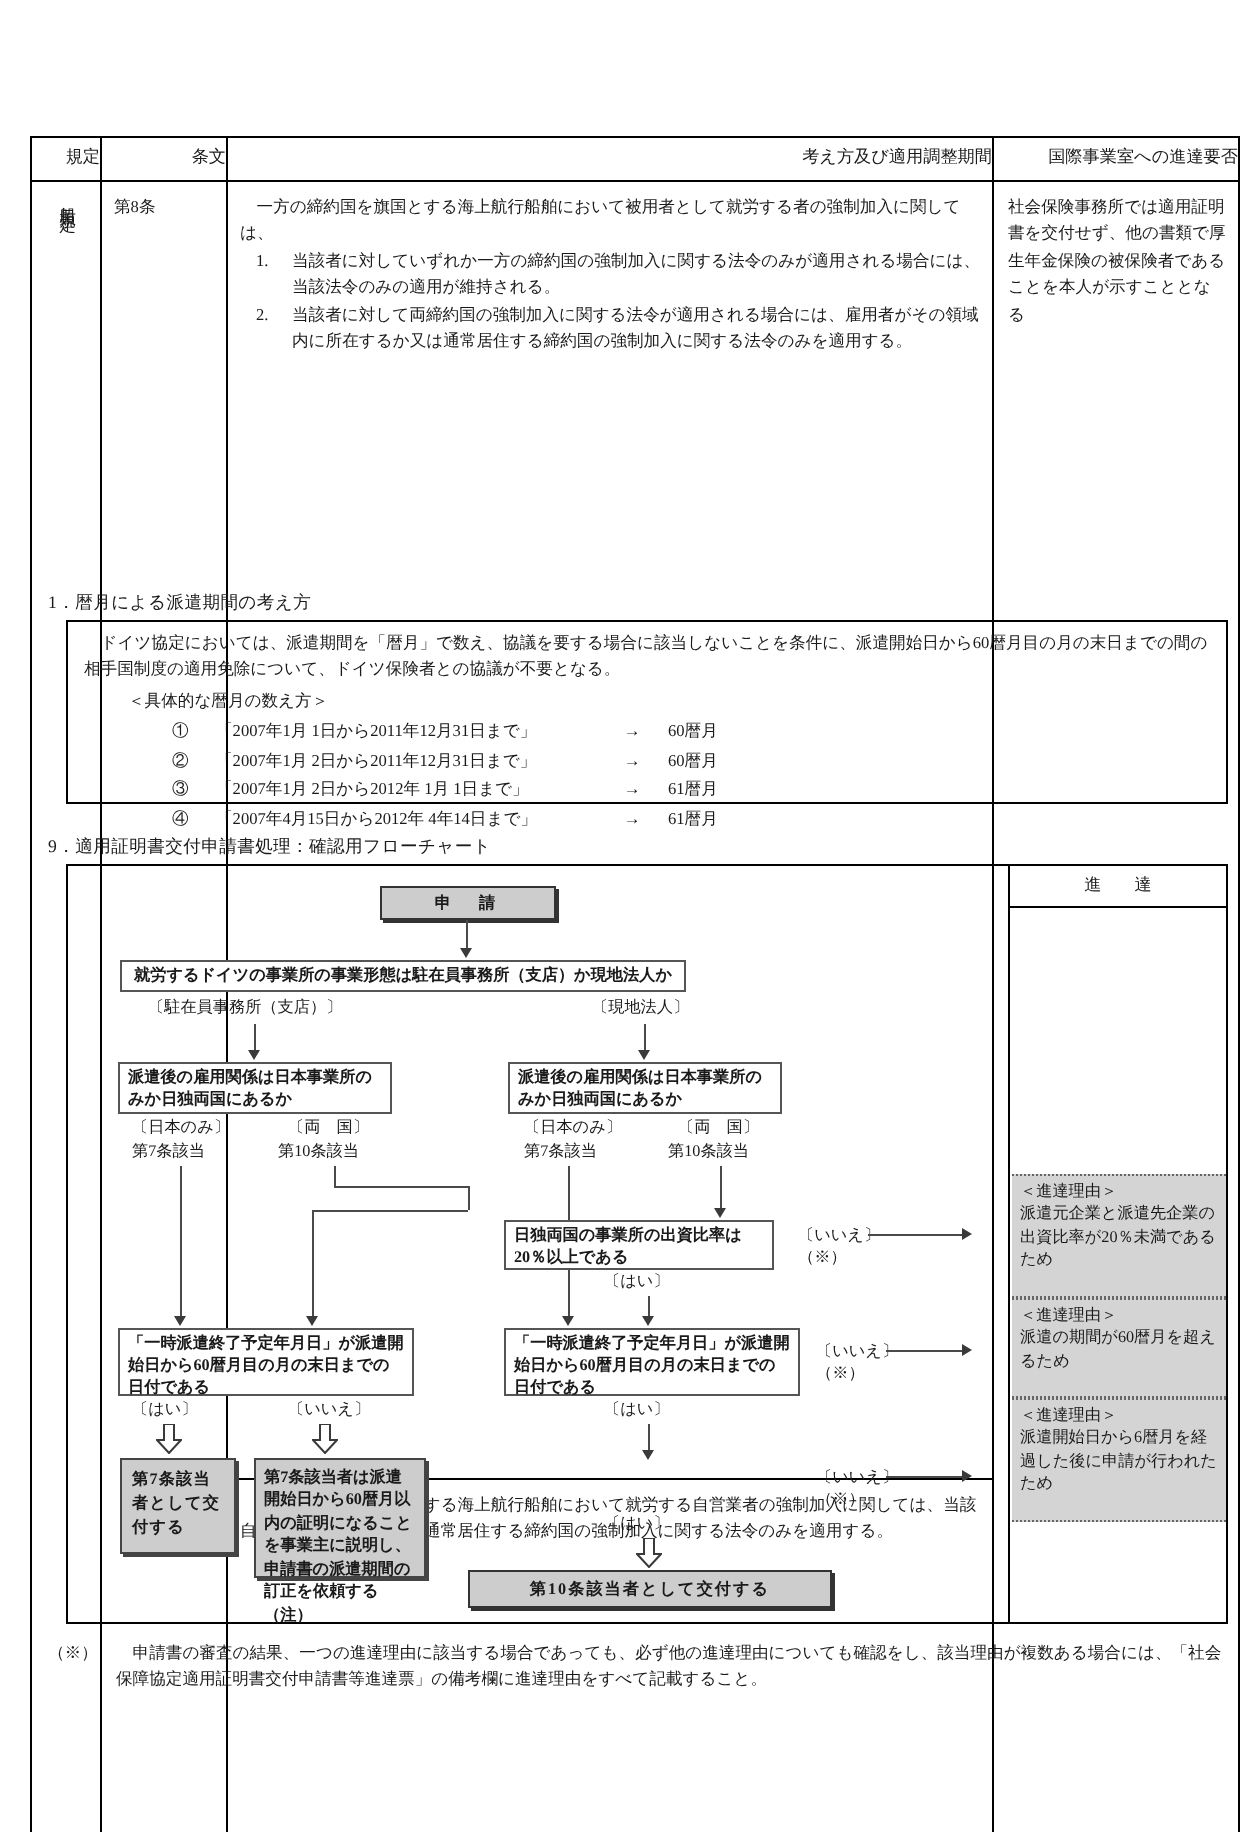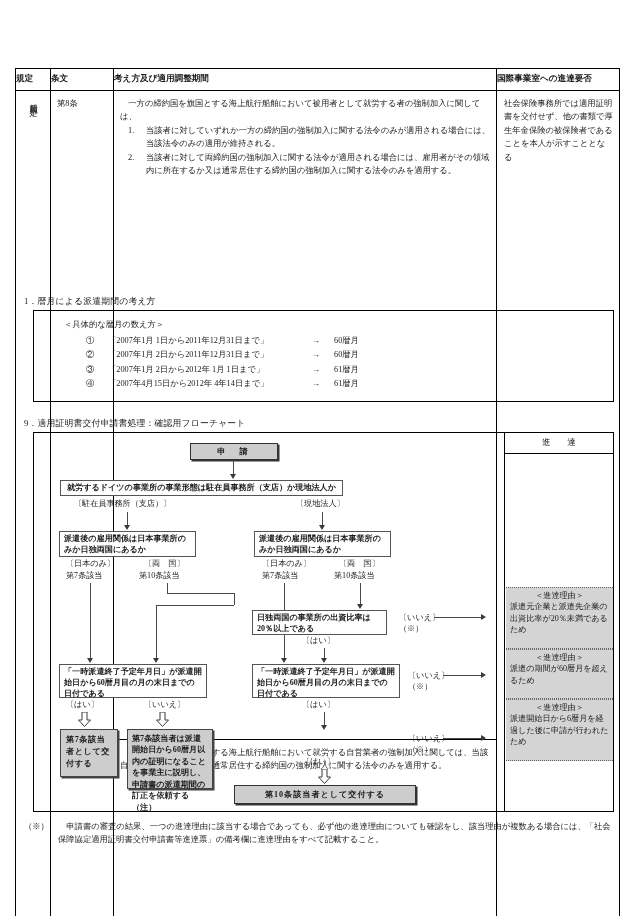--- a/index.html
+++ b/index.html
@@ -32,22 +32,22 @@
     table-layout: fixed;
     font-size: 8.3px;
     line-height: 1.62;
   }
   .reg-table th, .reg-table td {
     border: 1px solid #000;
     padding: 0;
     vertical-align: top;
   }
   .reg-table thead th {
-    text-align: left;
-    font-weight: bold;
+    text-align: right;
+    font-weight: normal;
     padding: 3px 0 4px;
     font-size: 8.6px;
   }
   .col-kitei { width: 34px; }
   .col-jobun { width: 62px; }
   .col-kangae { width: 382px; }
   .col-shintatsu { width: 122px; }
 
   .cell-vertical {
     writing-mode: vertical-rl;
@@ -218,21 +218,21 @@
     left: 1px;
     width: 107px;
     box-sizing: border-box;
     background: #d4d4d4;
     font-size: 8.1px;
     line-height: 1.42;
     padding: 2px 4px 3px;
     border-bottom: 1px dotted #666;
     border-top: 1px dotted #666;
   }
-  .reason .rtitle { text-align: center; display: block; }
+  .reason .rtitle { text-align: left; display: block; }
 
   
   .footnote {
     position: absolute;
     left: 24px;
     top: 820px;
     width: 592px;
     font-size: 8.3px;
     line-height: 1.6;
   }
@@ -294,20 +294,21 @@
             <p class="para-indent">一方の締約国を旗国とする海上航行船舶において就労する自営業者の強制加入に関しては、当該自営業者がその領域内に通常居住する締約国の強制加入に関する法令のみを適用する。</p>
           </div>
         </td>
       </tr>
     </tbody>
   </table>
 
   <div class="sec-heading" id="sec1-heading">1．暦月による派遣期間の考え方</div>
 
   <div class="calbox">
+    <p class="lead">ドイツ協定においては、派遣期間を「暦月」で数え、協議を要する場合に該当しないことを条件に、派遣開始日から60暦月目の月の末日までの間の相手国制度の適用免除について、ドイツ保険者との協議が不要となる。</p>
     <div class="sub">＜具体的な暦月の数え方＞</div>
     <table class="ex-table">
       <tbody>
         <tr>
           <td class="ex-circ">①</td>
           <td class="ex-range">「2007年1月 1日から2011年12月31日まで」</td>
           <td class="ex-arrow">→</td>
           <td class="ex-result">60暦月</td>
         </tr>
         <tr>

